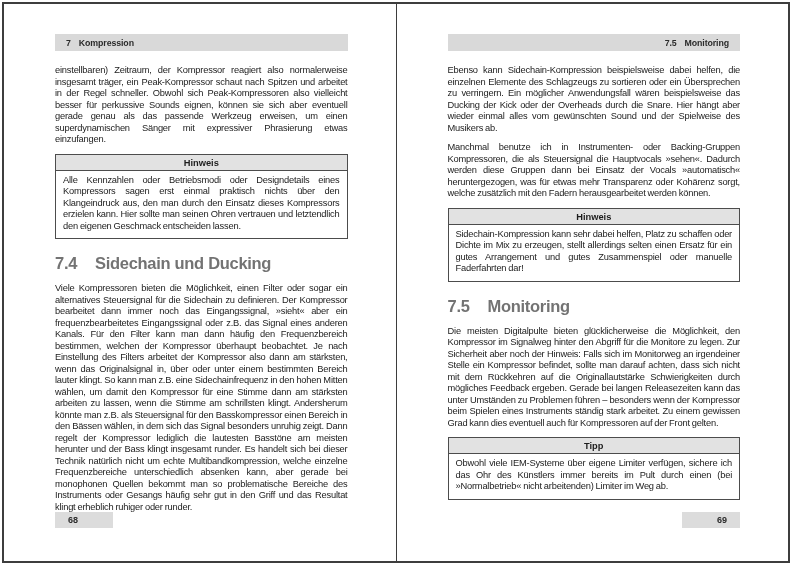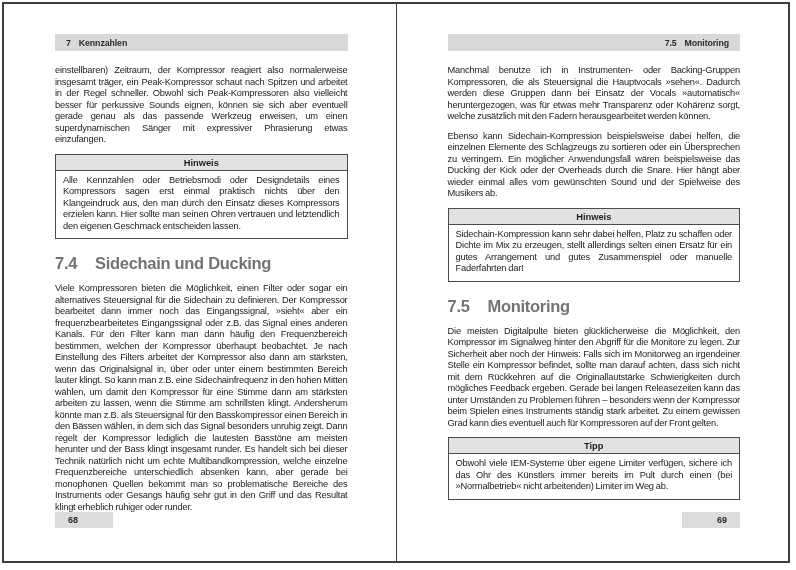--- a/index.html
+++ b/index.html
@@ -114,21 +114,21 @@
   .pagenum-right { right: 48px; text-align: right; padding-right: 13px; }
 </style>
 </head>
 <body>
 
 <div class="spread">
 
   <div class="page page-left">
     <div class="runhead runhead-left">
       <span class="rh-num">7</span>
-      <span class="rh-title">Kennzahlen</span>
+      <span class="rh-title">Kompression</span>
     </div>
 
     <p class="para">einstellbaren) Zeitraum, der Kompressor reagiert also normalerweise insgesamt träger, ein Peak-Kompressor schaut nach Spitzen und arbeitet in der Regel schneller. Obwohl sich Peak-Kompressoren also vielleicht besser für perkussive Sounds eignen, können sie sich aber eventuell gerade genau als das passende Werkzeug erweisen, um einen superdynamischen Sänger mit expressiver Phrasierung etwas einzufangen.</p>
 
     <div class="notebox">
       <div class="notebox-title">Hinweis</div>
       <div class="notebox-body">Alle Kennzahlen oder Betriebsmodi oder Designdetails eines Kompressors sagen erst einmal praktisch nichts über den Klangeindruck aus, den man durch den Einsatz dieses Kompressors erzielen kann. Hier sollte man seinen Ohren vertrauen und letztendlich den eigenen Geschmack entscheiden lassen.</div>
     </div>
 
     <div class="section-heading">
@@ -140,22 +140,22 @@
 
     <div class="pagenum pagenum-left">68</div>
   </div>
 
   <div class="page page-right">
     <div class="runhead runhead-right">
       <span class="rh-num">7.5</span>
       <span class="rh-title">Monitoring</span>
     </div>
 
+    <p class="para">Ebenso kann Sidechain-Kompression beispielsweise dabei helfen, die einzelnen Elemente des Schlagzeugs zu sortieren oder ein Übersprechen zu verringern. Ein möglicher Anwendungsfall wären beispielsweise das Ducking der Kick oder der Overheads durch die Snare. Hier hängt aber wieder einmal alles vom gewünschten Sound und der Spielweise des Musikers ab.</p>
     <p class="para">Manchmal benutze ich in Instrumenten- oder Backing-Gruppen Kompressoren, die als Steuersignal die Hauptvocals »sehen«. Dadurch werden diese Gruppen dann bei Einsatz der Vocals »automatisch« heruntergezogen, was für etwas mehr Transparenz oder Kohärenz sorgt, welche zusätzlich mit den Fadern herausgearbeitet werden können.</p>
-    <p class="para">Ebenso kann Sidechain-Kompression beispielsweise dabei helfen, die einzelnen Elemente des Schlagzeugs zu sortieren oder ein Übersprechen zu verringern. Ein möglicher Anwendungsfall wären beispielsweise das Ducking der Kick oder der Overheads durch die Snare. Hier hängt aber wieder einmal alles vom gewünschten Sound und der Spielweise des Musikers ab.</p>
 
     <div class="notebox">
       <div class="notebox-title">Hinweis</div>
       <div class="notebox-body">Sidechain-Kompression kann sehr dabei helfen, Platz zu schaffen oder Dichte im Mix zu erzeugen, stellt allerdings selten einen Ersatz für ein gutes Arrangement und gutes Zusammenspiel oder manuelle Faderfahrten dar!</div>
     </div>
 
     <div class="section-heading">
       <span class="sh-num">7.5</span>
       <span class="sh-title">Monitoring</span>
     </div>

